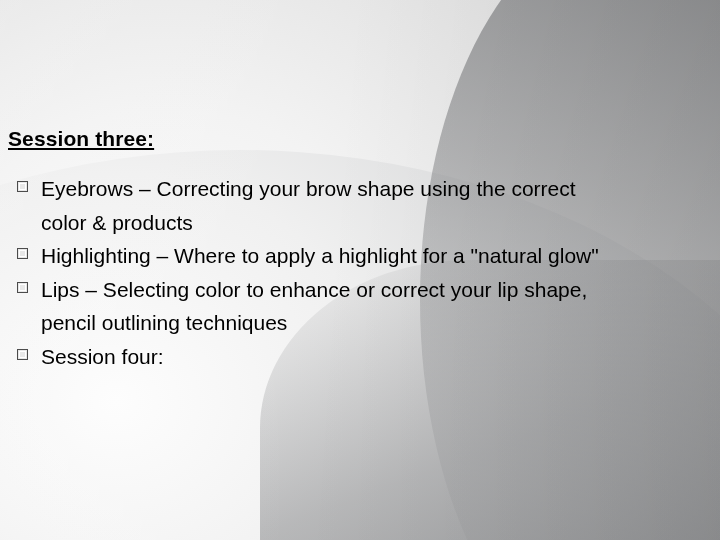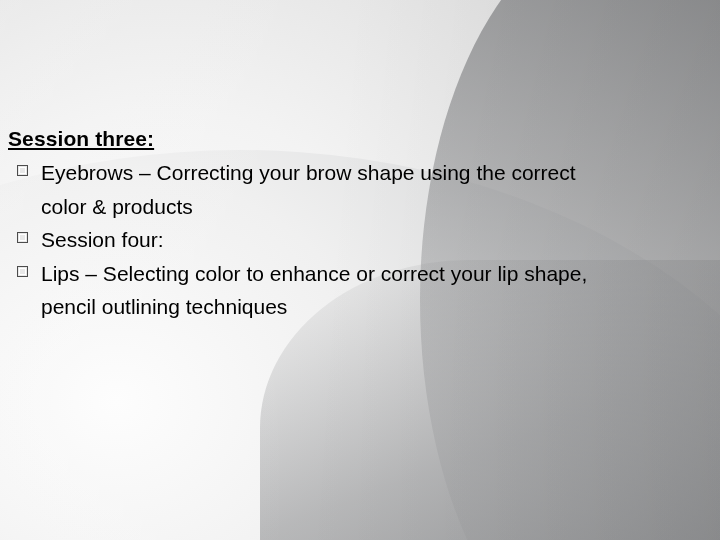--- a/index.html
+++ b/index.html
@@ -73,21 +73,21 @@
     top: 126px;
     width: 600px;
   }
   .session-title {
     font-size: 21px;
     font-weight: bold;
     color: #000000;
     text-decoration: underline;
     line-height: 26px;
     letter-spacing: 0.1px;
-    margin: 0 0 4px 0;
+    margin: 0 0 20px 0;
   }
   .bullet-list {
     list-style: none;
     margin: 0;
     padding: 0;
   }
   .bullet-item {
     position: relative;
     padding-left: 33px;
     font-size: 21px;
@@ -132,21 +132,25 @@
 
   <div class="content">
     <div class="session-title">Session three:</div>
     <ul class="bullet-list">
       <li class="bullet-item">
         <span class="bullet-marker"></span>
         <span class="bullet-text">Eyebrows – Correcting your brow shape using the correct color &amp; products</span>
       </li>
       <li class="bullet-item">
         <span class="bullet-marker"></span>
-        <span class="bullet-text">Session four:</span>
+        <span class="bullet-text">Highlighting – Where to apply a highlight for a "natural glow"</span>
       </li>
       <li class="bullet-item">
         <span class="bullet-marker"></span>
         <span class="bullet-text">Lips – Selecting color to enhance or correct your lip shape, pencil outlining techniques</span>
+      </li>
+      <li class="bullet-item">
+        <span class="bullet-marker"></span>
+        <span class="bullet-text">Session four:</span>
       </li>
     </ul>
   </div>
 </div>
 
 </body></html>

